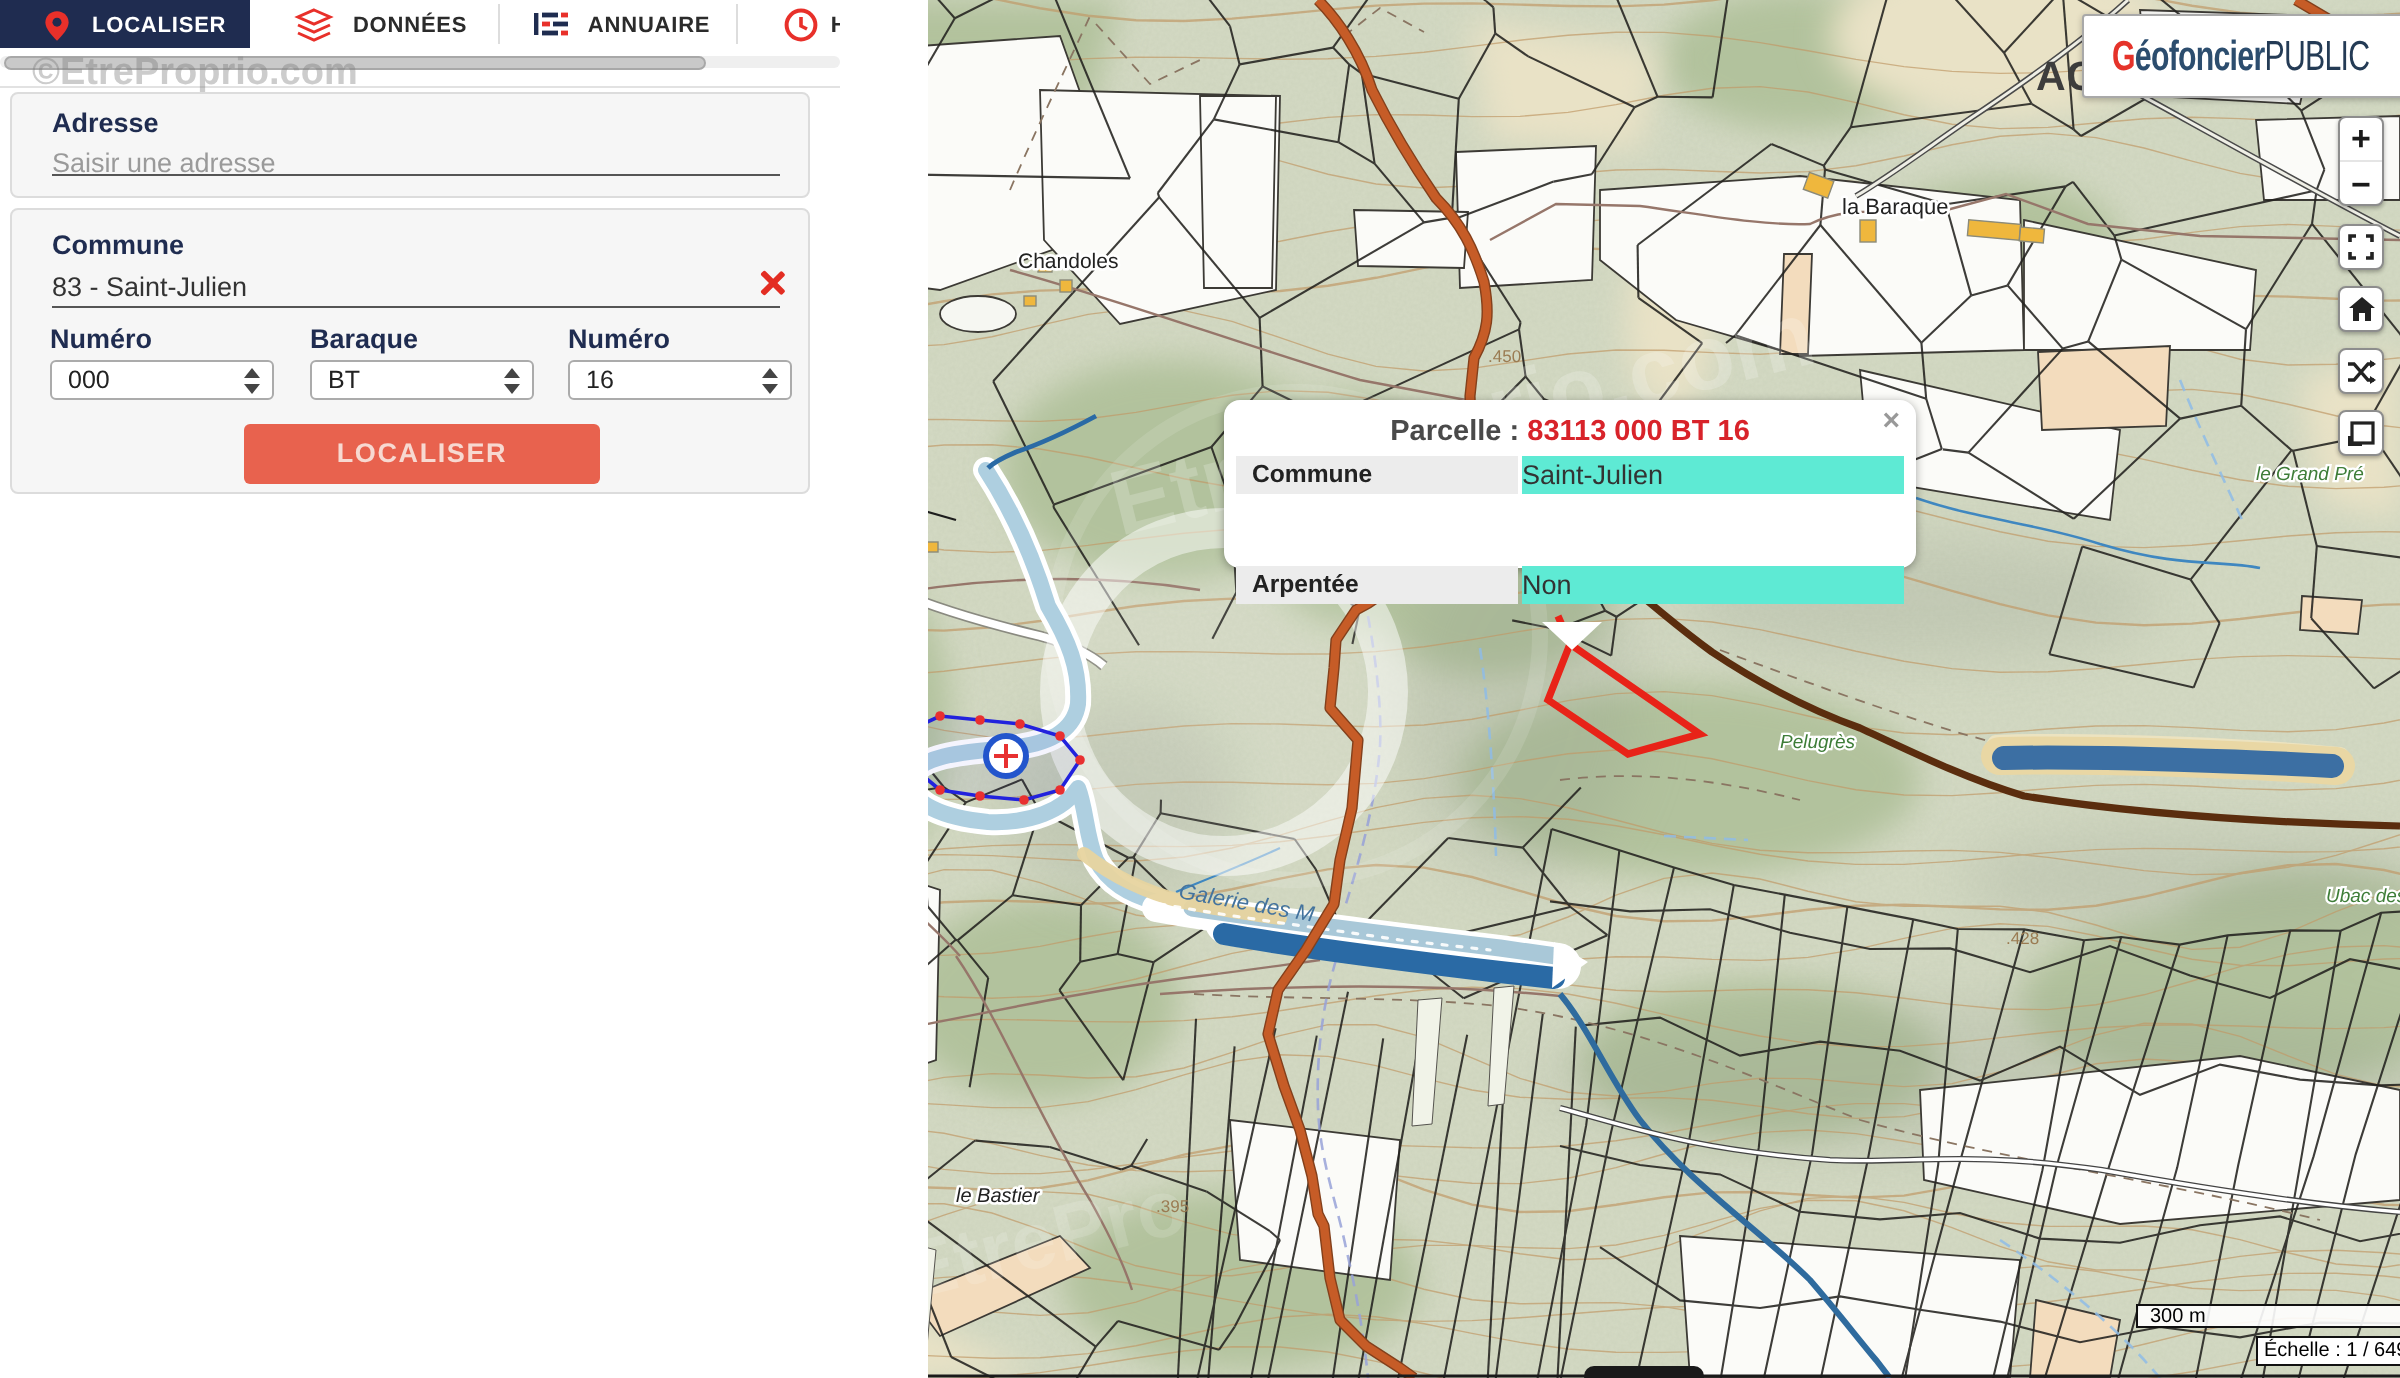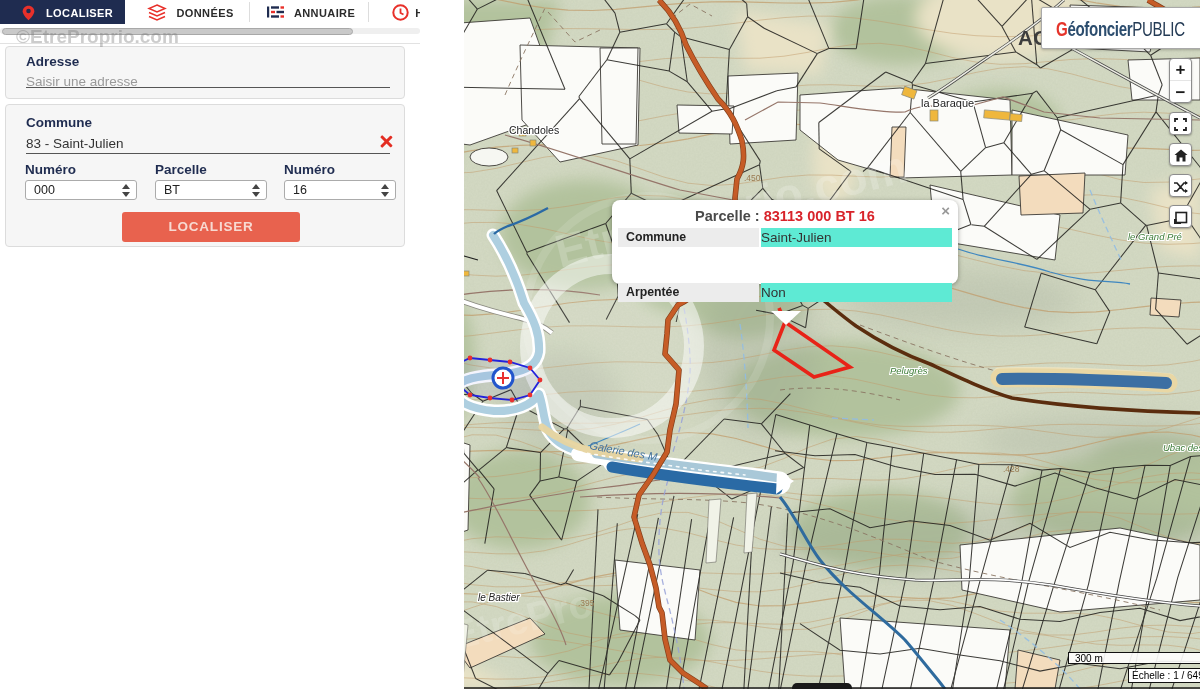--- a/index.html
+++ b/index.html
@@ -701,20 +701,20 @@
     <div class="btitle" style="top:7px">Adresse</div>
     <div class="ph" style="top:27px">Saisir une adresse</div>
     <div class="uline" style="top:40px"></div>
   </div>
   <div class="gbox" id="boxC">
     <div class="btitle" style="top:10px">Commune</div>
     <div class="val" style="top:31px">83 - Saint-Julien</div>
     <div class="xclose"></div>
     <div class="uline" style="top:48px"></div>
     <div class="slabel" style="left:19px">Numéro</div>
-    <div class="slabel" style="left:149px">Parcelle</div>
+    <div class="slabel" style="left:149px">Baraque</div>
     <div class="slabel" style="left:278px">Numéro</div>
     <div class="sel" style="left:19px;width:112px">000<div class="spin"></div></div>
     <div class="sel" style="left:149px;width:112px">BT<div class="spin"></div></div>
     <div class="sel" style="left:278px;width:112px">16<div class="spin"></div></div>
     <div id="rbtn">LOCALISER</div>
   </div>
 </div>
 </div>
 </body></html>

